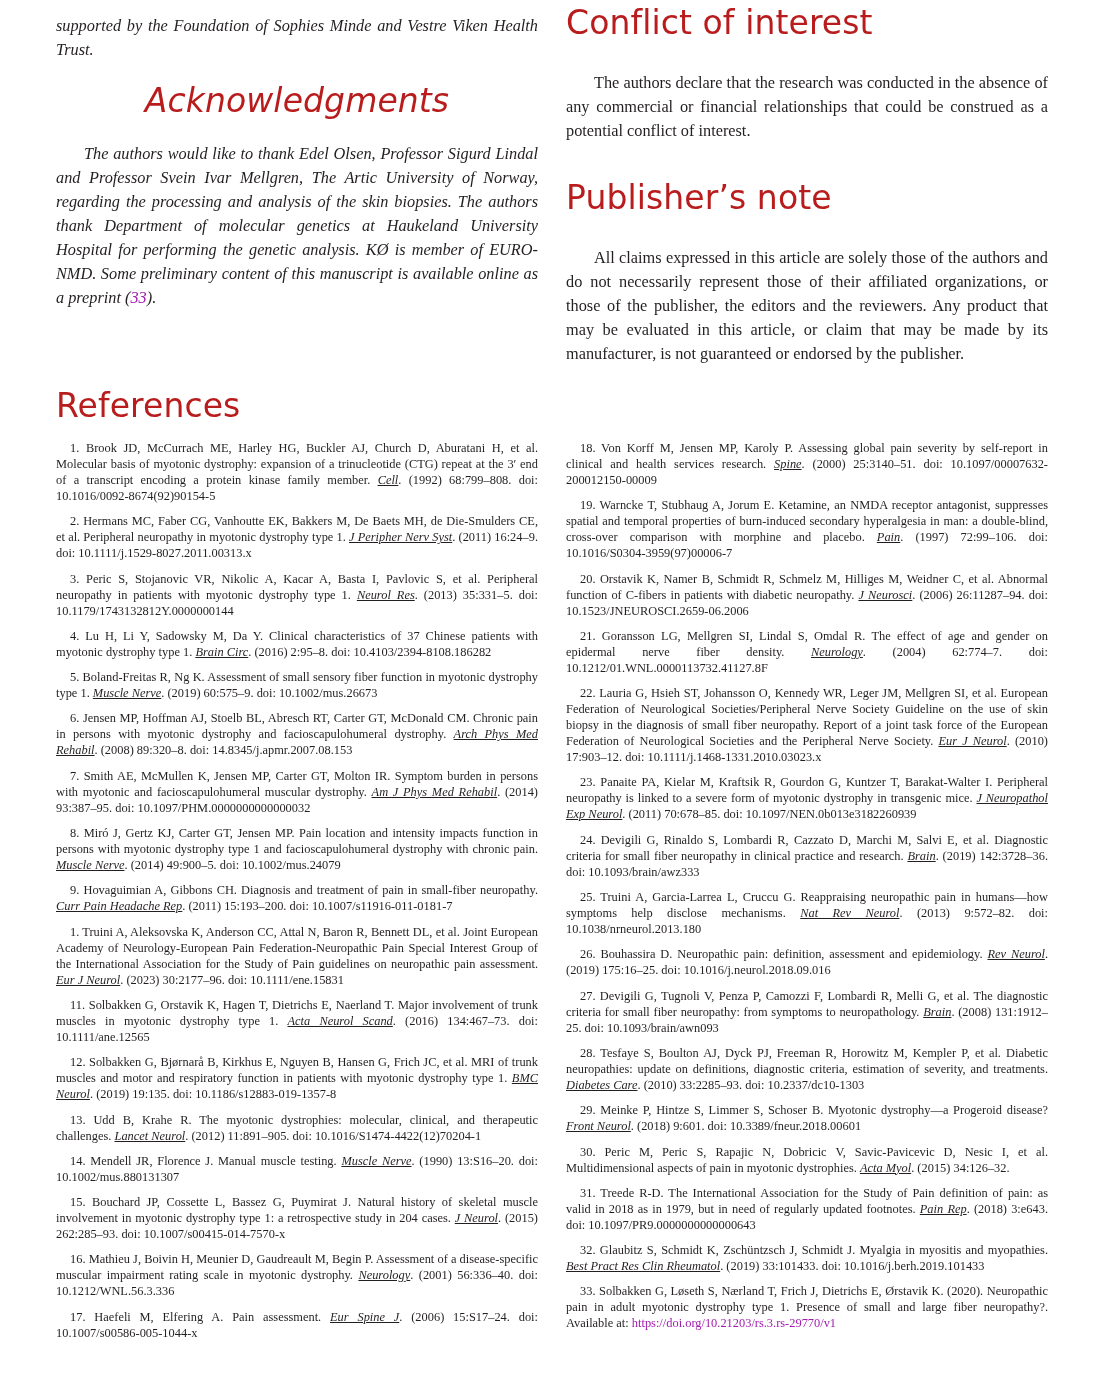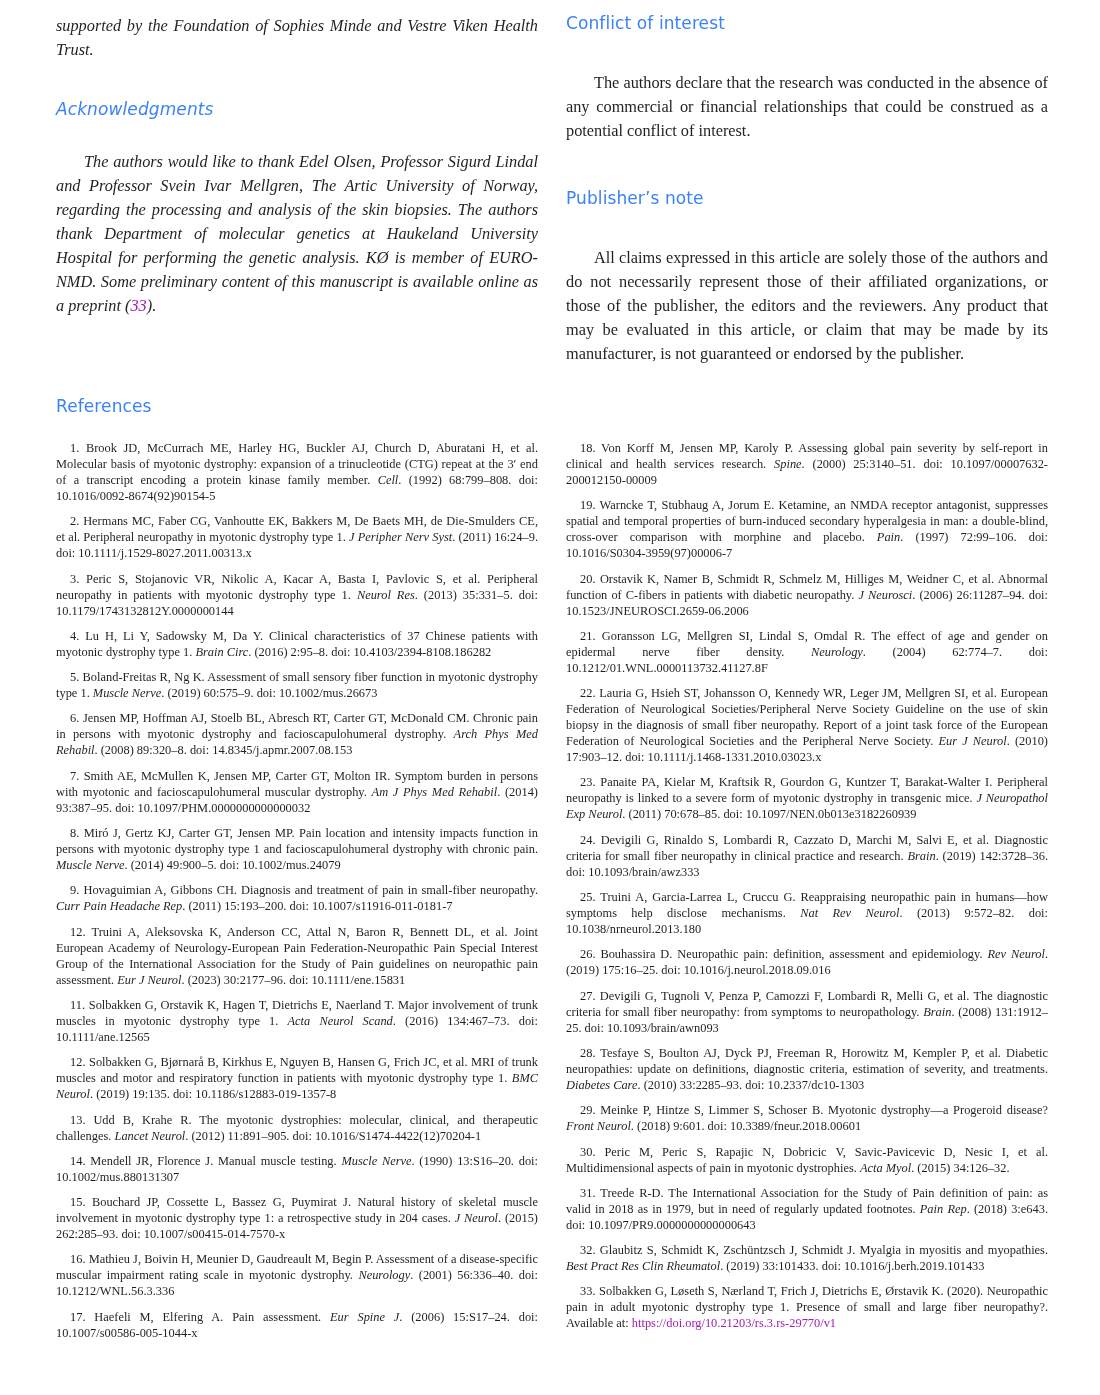--- a/index.html
+++ b/index.html
@@ -9,37 +9,37 @@
   }
   .col { position: absolute; }
   .col-left { left: 56px; width: 482px; }
   .col-right { left: 566px; width: 482px; }
   .body-text {
     font-size: 16.3px; line-height: 24px; text-align: justify; margin: 0;
   }
   .indent { text-indent: 28px; }
   h2.section-heading {
     font-family: "DejaVu Sans", "Liberation Sans", sans-serif;
-    font-weight: normal; color: #3b82f6; font-size: 17px; margin: 0;
+    font-weight: normal; color: #b91c1c; font-size: 33px; margin: 0;
     letter-spacing: 0.1px; line-height: 30px;
   }
   a.cite, a.ref-link { color: #a21caf; text-decoration: none; }
   .refs { margin: 0; padding: 0; list-style: none; }
   .ref {
     font-size: 12.4px; line-height: 16px; text-align: justify;
     text-indent: 14px; margin: 0 0 9.3px 0;
   }
-  .ref i { font-style: italic; }
+  .ref i { font-style: italic; text-decoration: underline; }
 </style>
 </head>
 <body>
 
 <div class="col col-left" style="top:14px;font-style:italic;">
   <p class="body-text">supported by the Foundation of Sophies Minde and Vestre Viken Health Trust.</p>
-  <h2 class="section-heading" style="margin-top:32px;">Acknowledgments</h2>
+  <h2 class="section-heading" style="margin-top:24px;text-align:center;">Acknowledgments</h2>
   <p class="body-text indent" style="margin-top:26px;"><span>The authors would like to thank Edel Olsen, Professor Sigurd Lindal and Professor Svein Ivar Mellgren, The Artic University of Norway, regarding the processing and analysis of the skin biopsies. The authors thank Department of molecular genetics at Haukeland University Hospital for performing the genetic analysis. KØ is member of EURO-NMD. Some preliminary content of this manuscript is available online as a preprint (</span><a class="cite" href="#">33</a><span>).</span></p>
 </div>
 
 <div class="col col-right" style="top:8px;">
   <h2 class="section-heading">Conflict of interest</h2>
   <p class="body-text indent" style="margin-top:33px;">The authors declare that the research was conducted in the absence of any commercial or financial relationships that could be construed as a potential conflict of interest.</p>
   <h2 class="section-heading" style="margin-top:40px;">Publisher’s note</h2>
   <p class="body-text indent" style="margin-top:33px;">All claims expressed in this article are solely those of the authors and do not necessarily represent those of their affiliated organizations, or those of the publisher, the editors and the reviewers. Any product that may be evaluated in this article, or claim that may be made by its manufacturer, is not guaranteed or endorsed by the publisher.</p>
 </div>
 
@@ -48,21 +48,21 @@
 <ol class="refs col col-left" style="top:440px;" id="refs-left">
     <li class="ref"><span>1. Brook JD, McCurrach ME, Harley HG, Buckler AJ, Church D, Aburatani H, et al. Molecular basis of myotonic dystrophy: expansion of a trinucleotide (CTG) repeat at the 3′ end of a transcript encoding a protein kinase family member. </span><i>Cell</i><span>. (1992) 68:799–808. doi: 10.1016/0092-8674(92)90154-5</span></li>
     <li class="ref"><span>2. Hermans MC, Faber CG, Vanhoutte EK, Bakkers M, De Baets MH, de Die-Smulders CE, et al. Peripheral neuropathy in myotonic dystrophy type 1. </span><i>J Peripher Nerv Syst</i><span>. (2011) 16:24–9. doi: 10.1111/j.1529-8027.2011.00313.x</span></li>
     <li class="ref"><span>3. Peric S, Stojanovic VR, Nikolic A, Kacar A, Basta I, Pavlovic S, et al. Peripheral neuropathy in patients with myotonic dystrophy type 1. </span><i>Neurol Res</i><span>. (2013) 35:331–5. doi: 10.1179/1743132812Y.0000000144</span></li>
     <li class="ref"><span>4. Lu H, Li Y, Sadowsky M, Da Y. Clinical characteristics of 37 Chinese patients with myotonic dystrophy type 1. </span><i>Brain Circ</i><span>. (2016) 2:95–8. doi: 10.4103/2394-8108.186282</span></li>
     <li class="ref"><span>5. Boland-Freitas R, Ng K. Assessment of small sensory fiber function in myotonic dystrophy type 1. </span><i>Muscle Nerve</i><span>. (2019) 60:575–9. doi: 10.1002/mus.26673</span></li>
     <li class="ref"><span>6. Jensen MP, Hoffman AJ, Stoelb BL, Abresch RT, Carter GT, McDonald CM. Chronic pain in persons with myotonic dystrophy and facioscapulohumeral dystrophy. </span><i>Arch Phys Med Rehabil</i><span>. (2008) 89:320–8. doi: 14.8345/j.apmr.2007.08.153</span></li>
     <li class="ref"><span>7. Smith AE, McMullen K, Jensen MP, Carter GT, Molton IR. Symptom burden in persons with myotonic and facioscapulohumeral muscular dystrophy. </span><i>Am J Phys Med Rehabil</i><span>. (2014) 93:387–95. doi: 10.1097/PHM.0000000000000032</span></li>
     <li class="ref"><span>8. Miró J, Gertz KJ, Carter GT, Jensen MP. Pain location and intensity impacts function in persons with myotonic dystrophy type 1 and facioscapulohumeral dystrophy with chronic pain. </span><i>Muscle Nerve</i><span>. (2014) 49:900–5. doi: 10.1002/mus.24079</span></li>
     <li class="ref"><span>9. Hovaguimian A, Gibbons CH. Diagnosis and treatment of pain in small-fiber neuropathy. </span><i>Curr Pain Headache Rep</i><span>. (2011) 15:193–200. doi: 10.1007/s11916-011-0181-7</span></li>
-    <li class="ref"><span>12. Truini A, Aleksovska K, Anderson CC, Attal N, Baron R, Bennett DL, et al. Joint European Academy of Neurology-European Pain Federation-Neuropathic Pain Special Interest Group of the International Association for the Study of Pain guidelines on neuropathic pain assessment. </span><i>Eur J Neurol</i><span>. (2023) 30:2177–96. doi: 10.1111/ene.15831</span></li>
+    <li class="ref"><span>1. Truini A, Aleksovska K, Anderson CC, Attal N, Baron R, Bennett DL, et al. Joint European Academy of Neurology-European Pain Federation-Neuropathic Pain Special Interest Group of the International Association for the Study of Pain guidelines on neuropathic pain assessment. </span><i>Eur J Neurol</i><span>. (2023) 30:2177–96. doi: 10.1111/ene.15831</span></li>
     <li class="ref"><span>11. Solbakken G, Orstavik K, Hagen T, Dietrichs E, Naerland T. Major involvement of trunk muscles in myotonic dystrophy type 1. </span><i>Acta Neurol Scand</i><span>. (2016) 134:467–73. doi: 10.1111/ane.12565</span></li>
     <li class="ref"><span>12. Solbakken G, Bjørnarå B, Kirkhus E, Nguyen B, Hansen G, Frich JC, et al. MRI of trunk muscles and motor and respiratory function in patients with myotonic dystrophy type 1. </span><i>BMC Neurol</i><span>. (2019) 19:135. doi: 10.1186/s12883-019-1357-8</span></li>
     <li class="ref"><span>13. Udd B, Krahe R. The myotonic dystrophies: molecular, clinical, and therapeutic challenges. </span><i>Lancet Neurol</i><span>. (2012) 11:891–905. doi: 10.1016/S1474-4422(12)70204-1</span></li>
     <li class="ref"><span>14. Mendell JR, Florence J. Manual muscle testing. </span><i>Muscle Nerve</i><span>. (1990) 13:S16–20. doi: 10.1002/mus.880131307</span></li>
     <li class="ref"><span>15. Bouchard JP, Cossette L, Bassez G, Puymirat J. Natural history of skeletal muscle involvement in myotonic dystrophy type 1: a retrospective study in 204 cases. </span><i>J Neurol</i><span>. (2015) 262:285–93. doi: 10.1007/s00415-014-7570-x</span></li>
     <li class="ref"><span>16. Mathieu J, Boivin H, Meunier D, Gaudreault M, Begin P. Assessment of a disease-specific muscular impairment rating scale in myotonic dystrophy. </span><i>Neurology</i><span>. (2001) 56:336–40. doi: 10.1212/WNL.56.3.336</span></li>
     <li class="ref"><span>17. Haefeli M, Elfering A. Pain assessment. </span><i>Eur Spine J</i><span>. (2006) 15:S17–24. doi: 10.1007/s00586-005-1044-x</span></li>
   </ol>
 <ol class="refs col col-right" style="top:440px;" id="refs-right">
     <li class="ref"><span>18. Von Korff M, Jensen MP, Karoly P. Assessing global pain severity by self-report in clinical and health services research. </span><i>Spine</i><span>. (2000) 25:3140–51. doi: 10.1097/00007632-200012150-00009</span></li>

